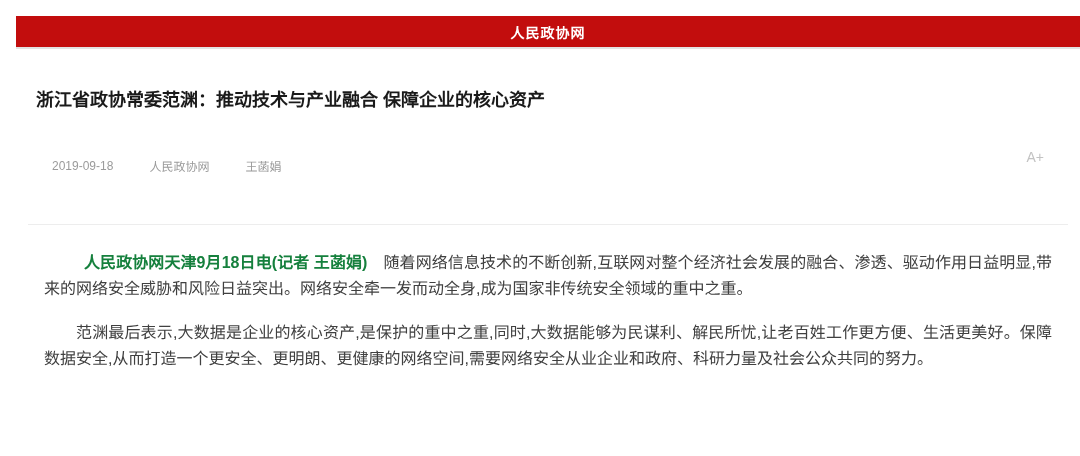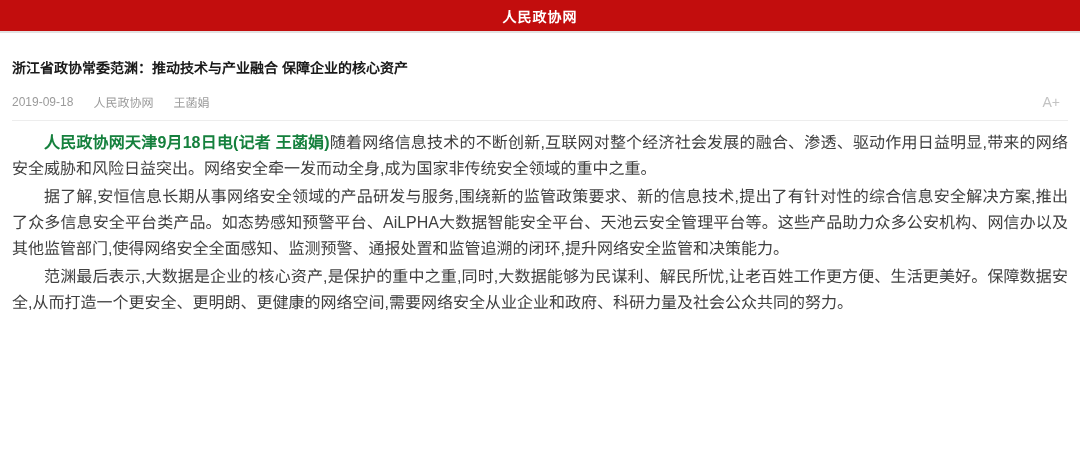--- a/index.html
+++ b/index.html
@@ -1,15 +1,15 @@
 <!DOCTYPE html>
 <html lang="zh-CN"><head>
 <meta charset="utf-8">
 <style>
-  * { margin: 0; padding: 0; box-sizing: border-box; }
+  * { margin: 0; padding: 8px; box-sizing: border-box; }
   html, body {
     width: 1080px;
     background: #ffffff;
     font-family: "Liberation Sans", "DejaVu Sans", sans-serif;
   }
   .banner {
     width: 100%;
     height: 33px;
     border-bottom: 2px solid #e2e2e2;
     display: flex;
@@ -20,30 +20,30 @@
     color: #ffffff;
     font-size: 14px;
     font-weight: bold;
     letter-spacing: 1px;
     cursor: pointer;
   }
   .content {
     padding: 0 12px;
   }
   h1.article-title {
-    margin-top: 23px;
-    font-size: 14px;
+    margin-top: 31px;
+    font-size: 18px;
     font-weight: bold;
     color: #1a1a1a;
     line-height: 24px;
   }
   .meta-row {
     margin-top: 13px;
     display: flex;
-    align-items: flex-end;
+    align-items: flex-start;
     justify-content: space-between;
   }
   .meta-left { display: flex; align-items: center; }
   .meta-left span {
     font-size: 12px;
     color: #9b9b9b;
     margin-right: 20px;
   }
   .font-size-ctrl {
     font-size: 14px;
@@ -91,18 +91,17 @@
     <span class="font-size-ctrl">A+</span>
   </div>
 
   <div class="divider"></div>
 
   <article class="body">
     <p><strong>人民政协网天津9月18日电(记者 王菡娟)</strong><span>随着网络信息技术的不断创新,互联网对整个经济社会发展的融合、渗透、驱动作用日益明显,带来的网络安全威胁和风险日益突出。网络安全牵一发而动全身,成为国家非传统安全领域的重中之重。</span></p>
 
 
 
-    <p>据了解,安恒信息长期从事网络安全领域的产品研发与服务,围绕新的监管政策要求、新的信息技术,提出了有针对性的综合信息安全解决方案,推出了众多信息安全平台类产品。如态势感知预警平台、AiLPHA大数据智能安全平台、天池云安全管理平台等。这些产品助力众多公安机构、网信办以及其他监管部门,使得网络安全全面感知、监测预警、通报处置和监管追溯的闭环,提升网络安全监管和决策能力。</p>
 
     <p>范渊最后表示,大数据是企业的核心资产,是保护的重中之重,同时,大数据能够为民谋利、解民所忧,让老百姓工作更方便、生活更美好。保障数据安全,从而打造一个更安全、更明朗、更健康的网络空间,需要网络安全从业企业和政府、科研力量及社会公众共同的努力。</p>
   </article>
 
 </main>
 
 </body></html>

